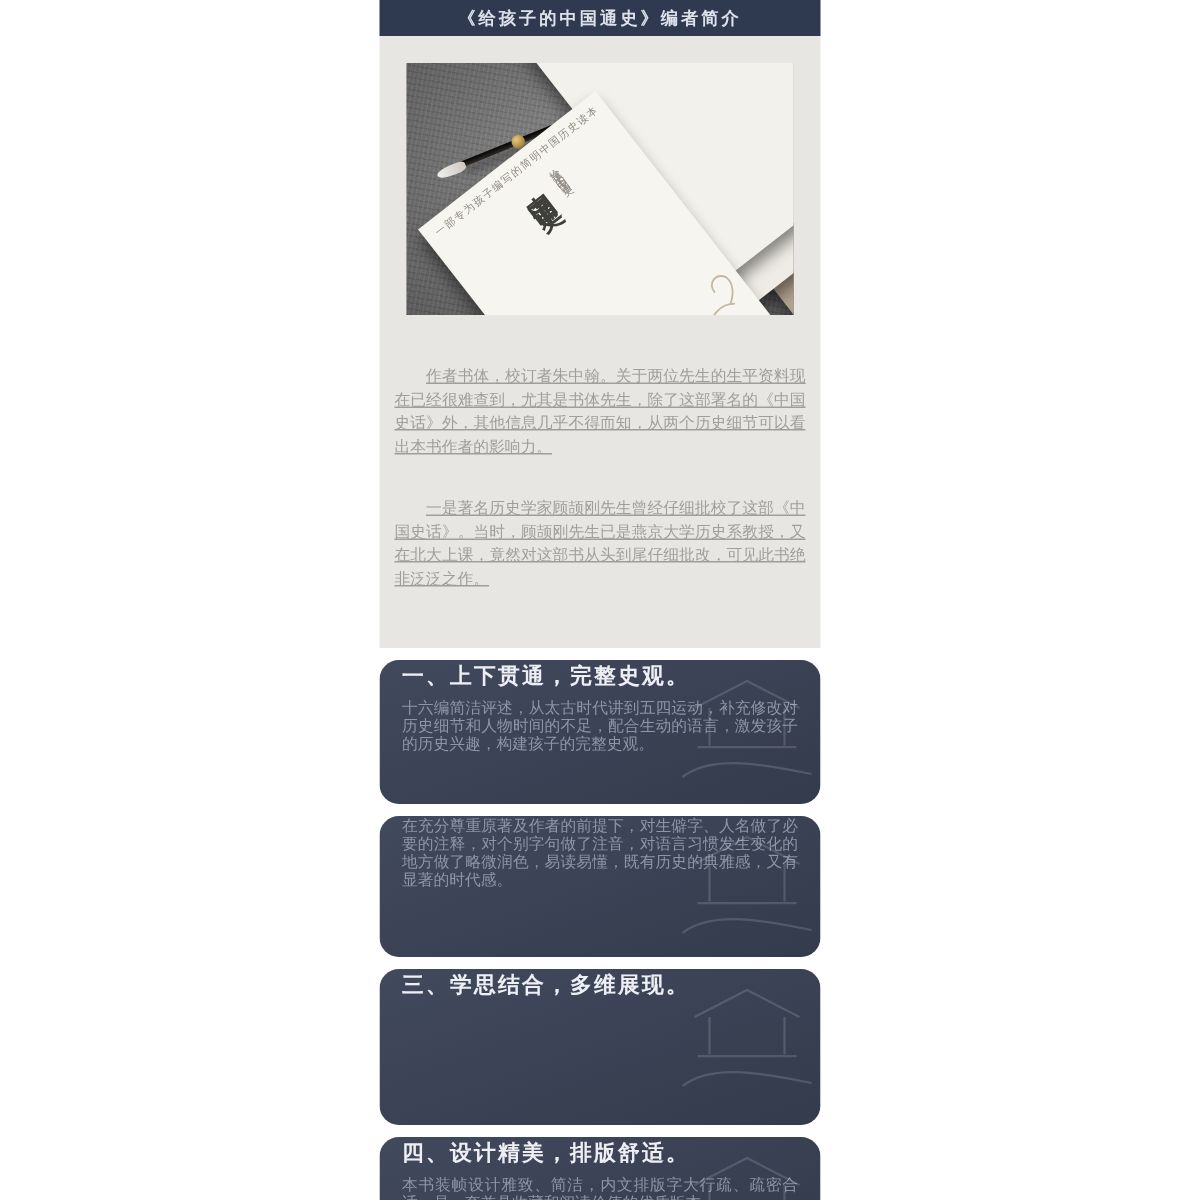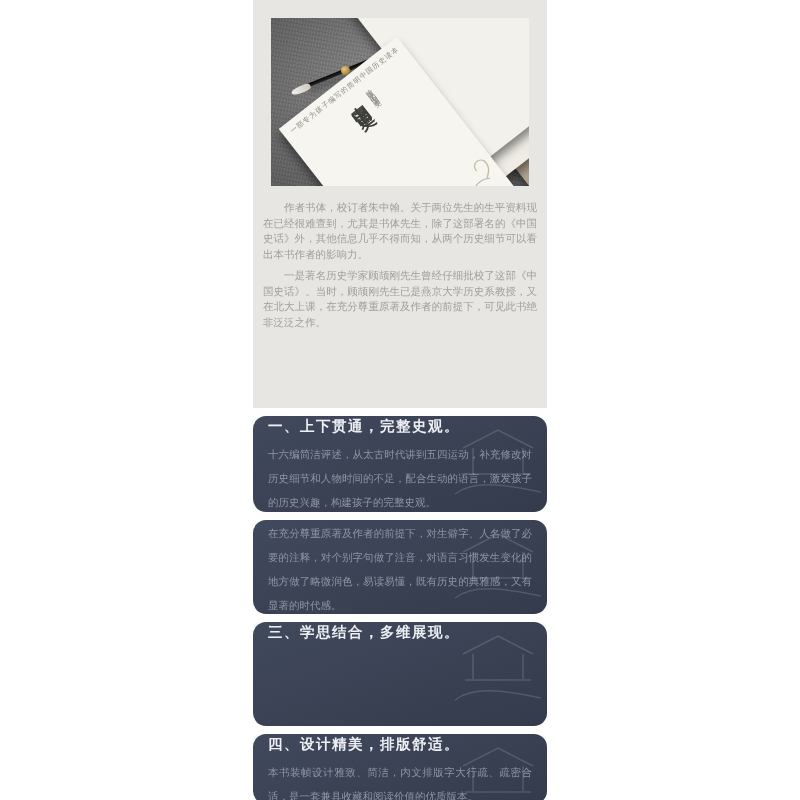--- a/index.html
+++ b/index.html
@@ -76,48 +76,49 @@
   }
   .brush .gold1{left:52px;top:40px;}
   .brush .gold2{left:64px;top:48px;width:7px;height:7px;}
   .brush .tassel{
     position:absolute;left:148px;top:-2px;width:7px;height:22px;border-radius:3px;
     background:#15130f;transform:rotate(-20deg);
   }
   
   .intro{padding:8px 10px 0;}
   .intro p{
-    margin:6px 0;font-size:10.5px;line-height:15.5px;color:#a09e9b;
-    text-indent:2em;text-align:justify;
+    margin:26px 0;font-size:10.5px;line-height:15.5px;color:#a09e9b;
+    text-indent:2em;text-align:justify;text-decoration:underline;
   }
   
   .section{
     position:relative;background:#3b4357;overflow:hidden;
     padding:1px 15px 0;box-sizing:border-box;margin-top:8px;
     background-image:linear-gradient(160deg, rgba(255,255,255,.03), rgba(0,0,0,.12));
     border-radius:13px;
   }
   .sec-1{height:96px;}
   .sec-2{height:94px;}
   .sec-3{height:104px;}
   .sec-4{height:70px;margin-bottom:0;}
   .section h2{
     margin:0 0 6px;font-family:"Liberation Serif","DejaVu Serif",serif;
     font-size:14.5px;font-weight:bold;color:#edeff4;letter-spacing:1.5px;
   }
   .section p{
-    margin:0;font-size:10.5px;line-height:24px;color:#8e95a5;text-align:justify;
+    margin:0;font-size:10.5px;line-height:12px;color:#8e95a5;text-align:justify;
   }
   .landscape{position:absolute;right:4px;top:2px;opacity:.14;pointer-events:none;}
 </style>
 </head>
 <body>
 
 <div class="column">
 
+  <div class="header-bar">《给孩子的中国通史》编者简介</div>
 
   <div class="content">
 
     <div class="photo">
 
       <div class="brush">
         <div class="tassel"></div>
         <div class="rod"></div>
         <div class="gold1"></div>
         <div class="gold2"></div>
@@ -145,21 +146,21 @@
             <path d="M70 46 C 72 54, 70 62, 66 70 M84 42 C 88 52, 88 62, 84 70"></path>
             <path d="M96 38 C 102 34, 106 28, 104 22 C 100 16, 92 18, 92 26"></path>
             <circle cx="22" cy="56" r="3"></circle>
           </g>
         </svg>
       </div>
     </div>
 
     <div class="intro">
       <p>作者书体，校订者朱中翰。关于两位先生的生平资料现在已经很难查到，尤其是书体先生，除了这部署名的《中国史话》外，其他信息几乎不得而知，从两个历史细节可以看出本书作者的影响力。</p>
-      <p>一是著名历史学家顾颉刚先生曾经仔细批校了这部《中国史话》。当时，顾颉刚先生已是燕京大学历史系教授，又在北大上课，在充分尊重原著及作者的前提下，可见此书绝非泛泛之作。</p>
+      <p>一是著名历史学家顾颉刚先生曾经仔细批校了这部《中国史话》。当时，顾颉刚先生已是燕京大学历史系教授，又在北大上课，竟然对这部书从头到尾仔细批改，可见此书绝非泛泛之作。</p>
     </div>
   </div>
 
   <div class="section sec-1">
     <svg class="landscape" width="90" height="80" viewBox="0 0 90 80">
       <g fill="none" stroke="#ffffff" stroke-width="1.5">
         <path d="M10 30 L45 12 L80 30 M20 30 L20 55 M70 30 L70 55 M12 56 H78"></path>
         <path d="M2 76 C 20 62, 50 66, 88 74"></path>
       </g>
     </svg>

